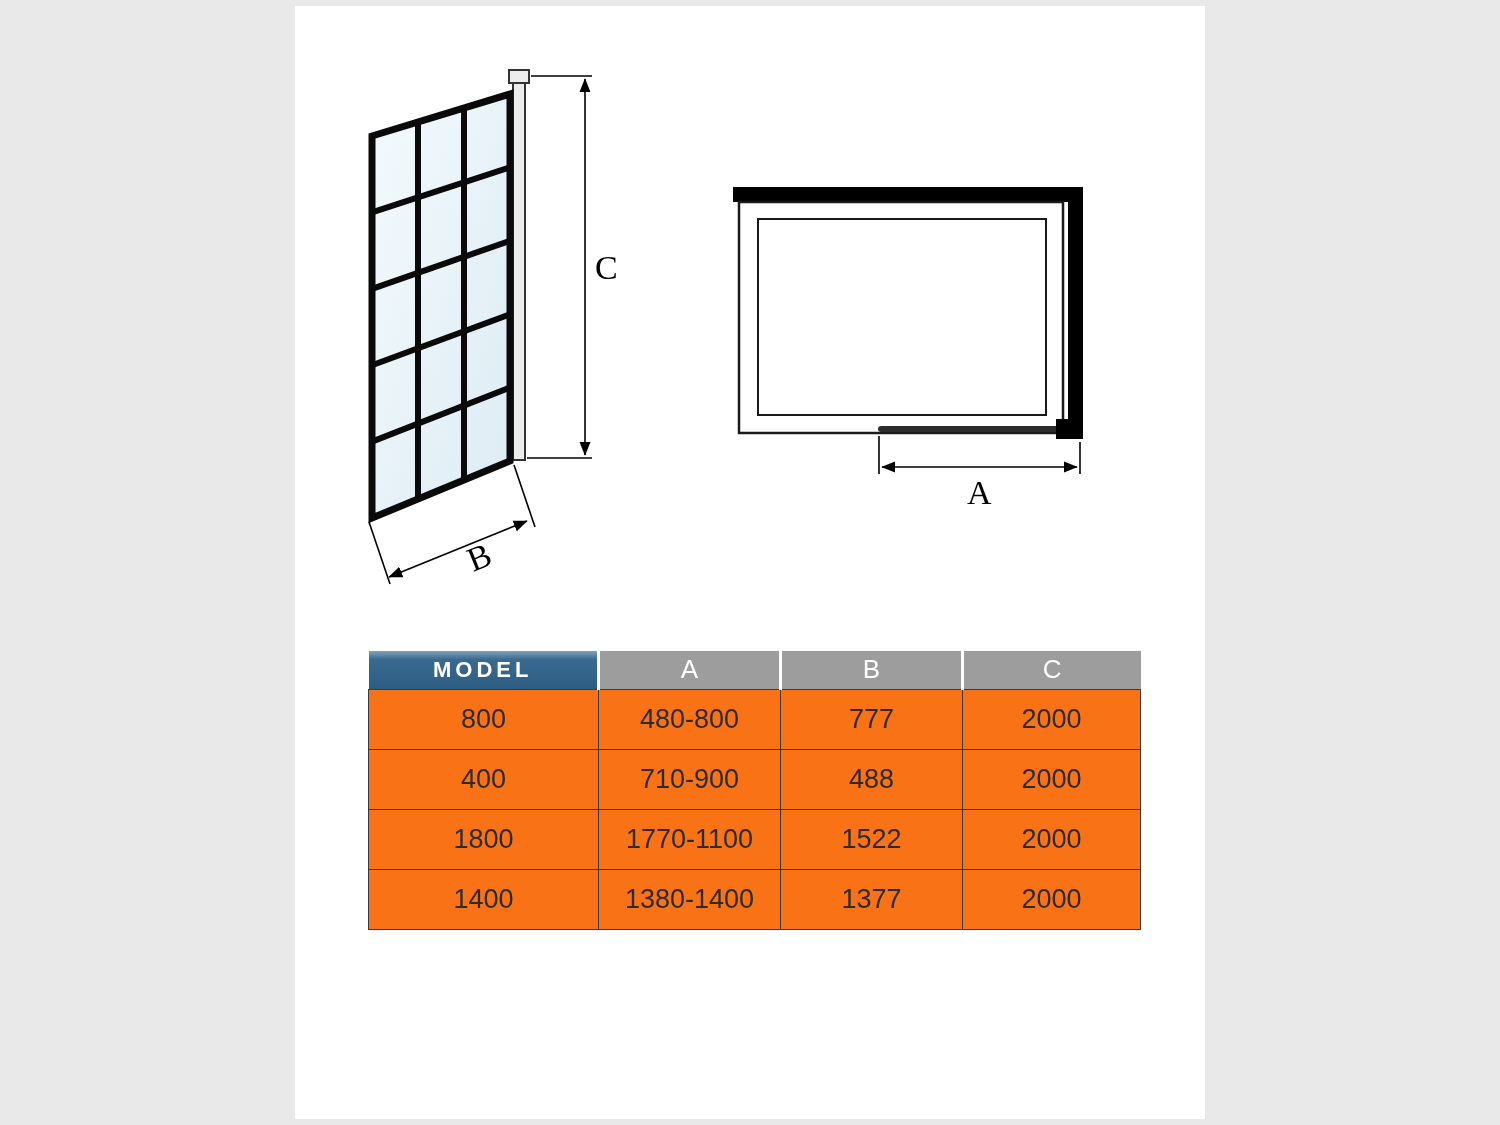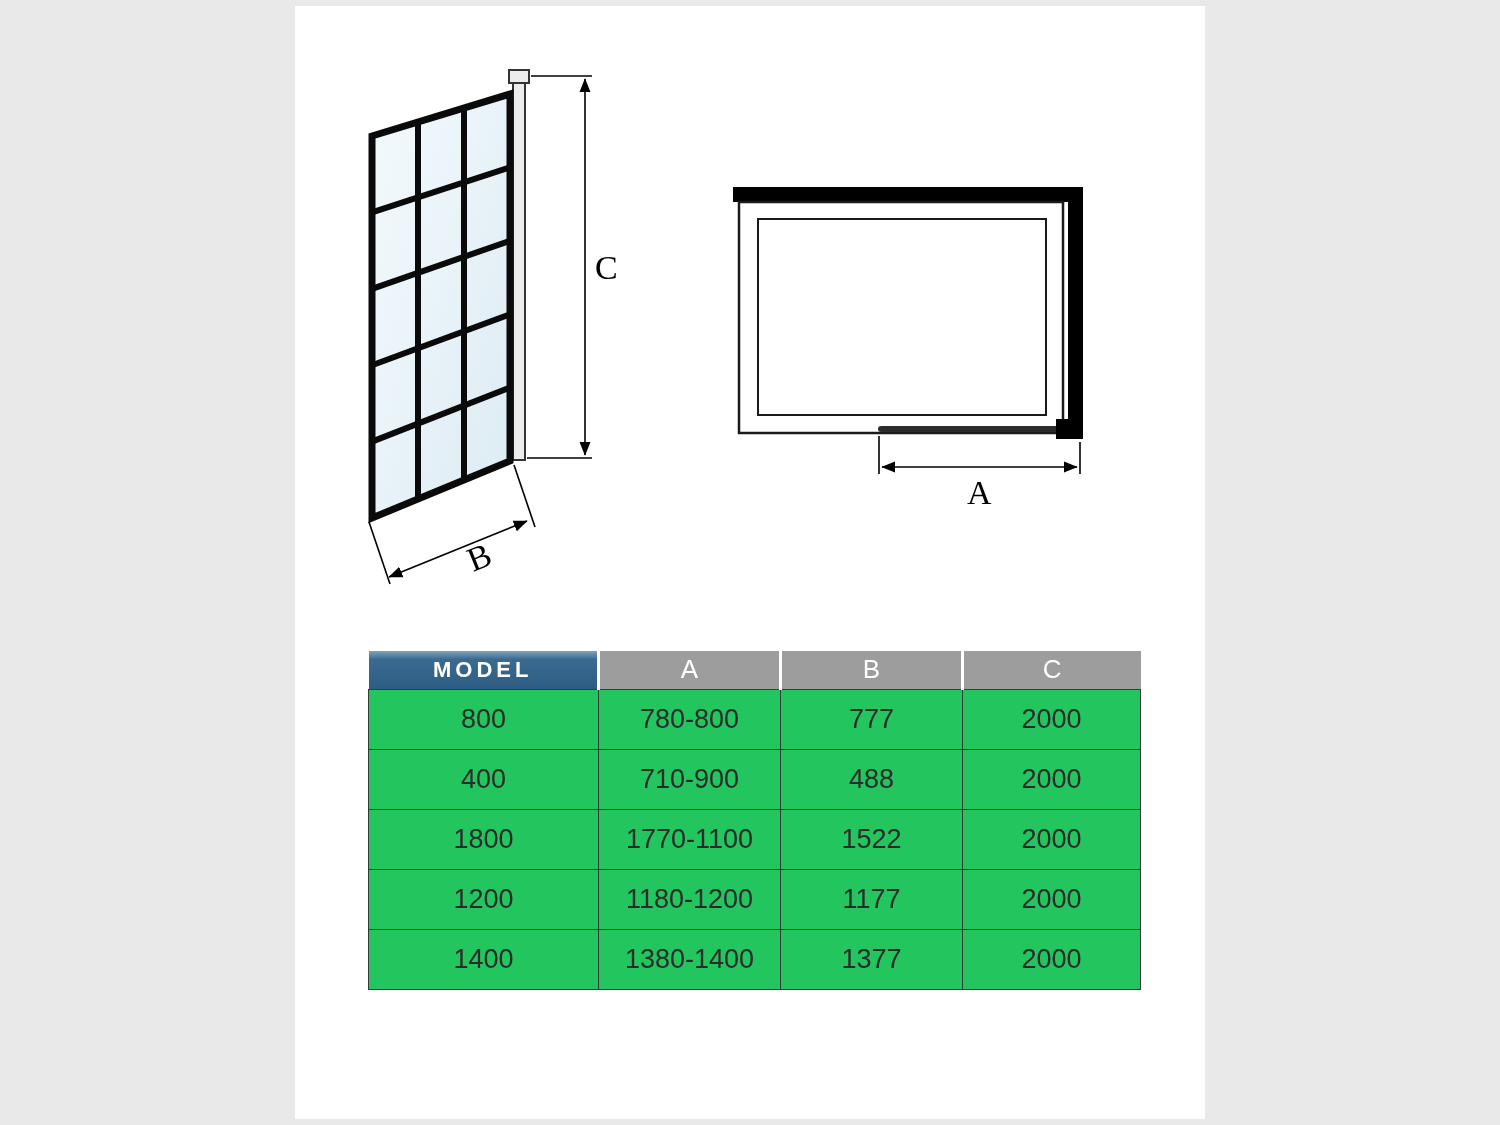--- a/index.html
+++ b/index.html
@@ -41,21 +41,21 @@
   }
   .size-table thead th.model-header {
     border-left:none;
     background:linear-gradient(180deg,#7fa3bd 0%, #3a6a90 22%, #2e5d83 100%);
     font-size:22px;
     font-weight:bold;
     letter-spacing:4px;
   }
   .size-table tbody td {
     height:60px;
-    background:#22c55e;
+    background:#f97316;
     border:1px solid #3a3a3a;
     text-align:center;
     vertical-align:middle;
     font-size:27px;
     color:#2b2b2b;
   }
 </style>
 </head>
 <body>
 
@@ -134,43 +134,37 @@
       <tr>
         <th class="model-header">MODEL</th>
         <th>A</th>
         <th>B</th>
         <th>C</th>
       </tr>
     </thead>
     <tbody>
       <tr>
         <td>800</td>
-        <td>780-800</td>
+        <td>480-800</td>
         <td>777</td>
         <td>2000</td>
       </tr>
       <tr>
         <td>400</td>
         <td>710-900</td>
         <td>488</td>
         <td>2000</td>
       </tr>
       <tr>
         <td>1800</td>
         <td>1770-1100</td>
         <td>1522</td>
         <td>2000</td>
       </tr>
       <tr>
-        <td>1200</td>
-        <td>1180-1200</td>
-        <td>1177</td>
-        <td>2000</td>
-      </tr>
-      <tr>
         <td>1400</td>
         <td>1380-1400</td>
         <td>1377</td>
         <td>2000</td>
       </tr>
     </tbody>
   </table>
 
 </div>
 

